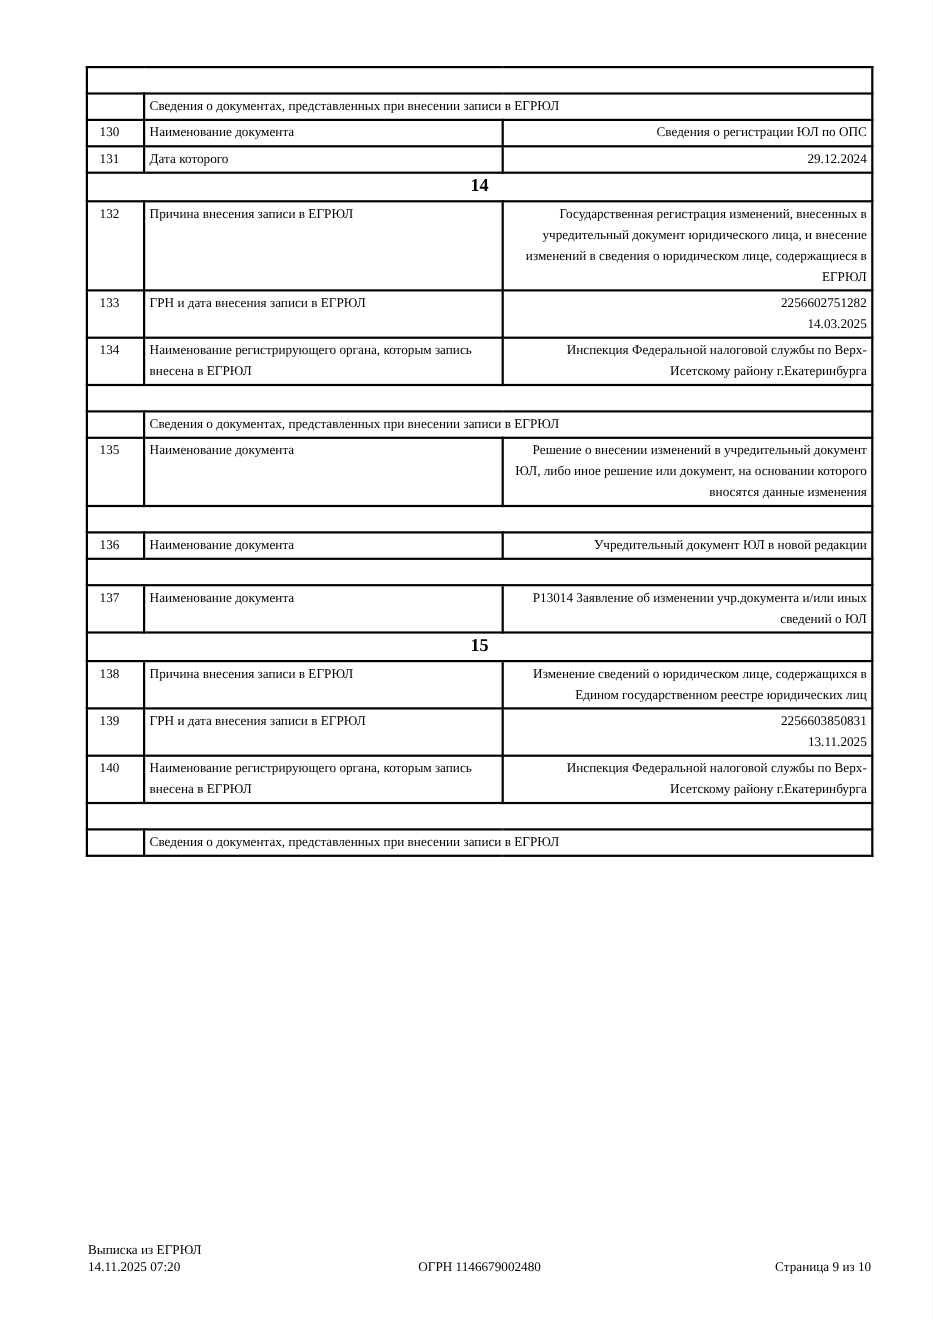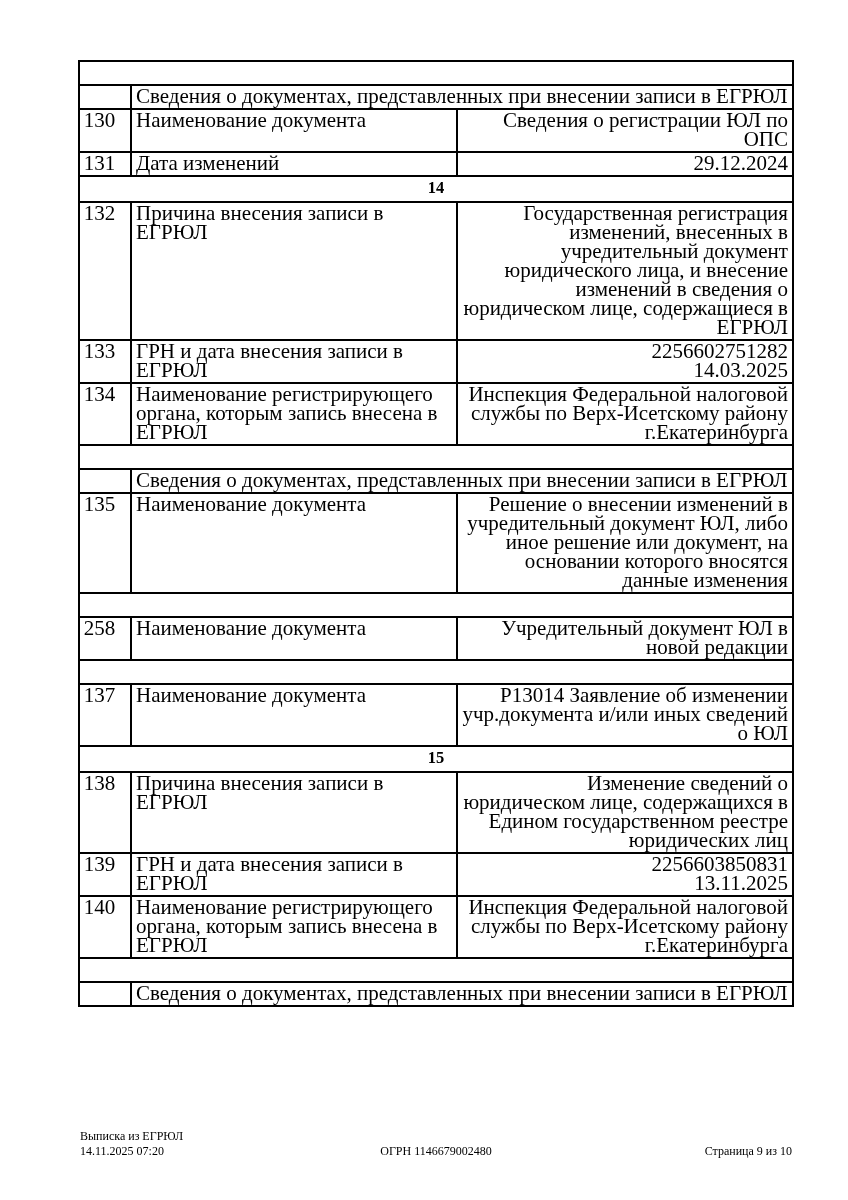--- a/index.html
+++ b/index.html
@@ -19,21 +19,21 @@
     left: 78px;
     top: 60px;
     width: 714px;
     border-collapse: collapse;
     table-layout: fixed;
   }
   .doc td {
     border: 2px solid #000000;
     vertical-align: top;
     padding: 1px 4px 2px 4px;
-    font-size: 21px;
+    font-size: 12px;
     line-height: 19px;
     overflow: hidden;
   }
   col.c-num   { width: 52px; }
   col.c-label { width: 326px; }
   col.c-value { width: 336px; }
   td.num { text-align: center; padding-left: 1px; padding-right: 12px; }
   td.value { white-space: pre-line; text-align: right; }
   tr.r-spacer td { height: 24px; }
   tr.r-header td { height: 23px; }
@@ -81,21 +81,21 @@
       </tr>
 
       <tr class="r-single">
         <td class="num">130</td>
         <td class="label">Наименование документа</td>
         <td class="value">Сведения о регистрации ЮЛ по ОПС</td>
       </tr>
 
       <tr class="r-single">
         <td class="num">131</td>
-        <td class="label">Дата изменений</td>
+        <td class="label">Дата которого</td>
         <td class="value">29.12.2024</td>
       </tr>
 
       <tr class="r-section">
         <td colspan="3">14</td>
       </tr>
 
       <tr>
         <td class="num">132</td>
         <td class="label">Причина внесения записи в ЕГРЮЛ</td>
@@ -128,21 +128,21 @@
         <td class="num">135</td>
         <td class="label">Наименование документа</td>
         <td class="value">Решение о внесении изменений в учредительный документ ЮЛ, либо иное решение или документ, на основании которого вносятся данные изменения</td>
       </tr>
 
       <tr class="r-spacer">
           <td colspan="3"></td>
         </tr>
 
       <tr>
-        <td class="num">258</td>
+        <td class="num">136</td>
         <td class="label">Наименование документа</td>
         <td class="value">Учредительный документ ЮЛ в новой редакции</td>
       </tr>
 
       <tr class="r-spacer">
           <td colspan="3"></td>
         </tr>
 
       <tr>
         <td class="num">137</td>

